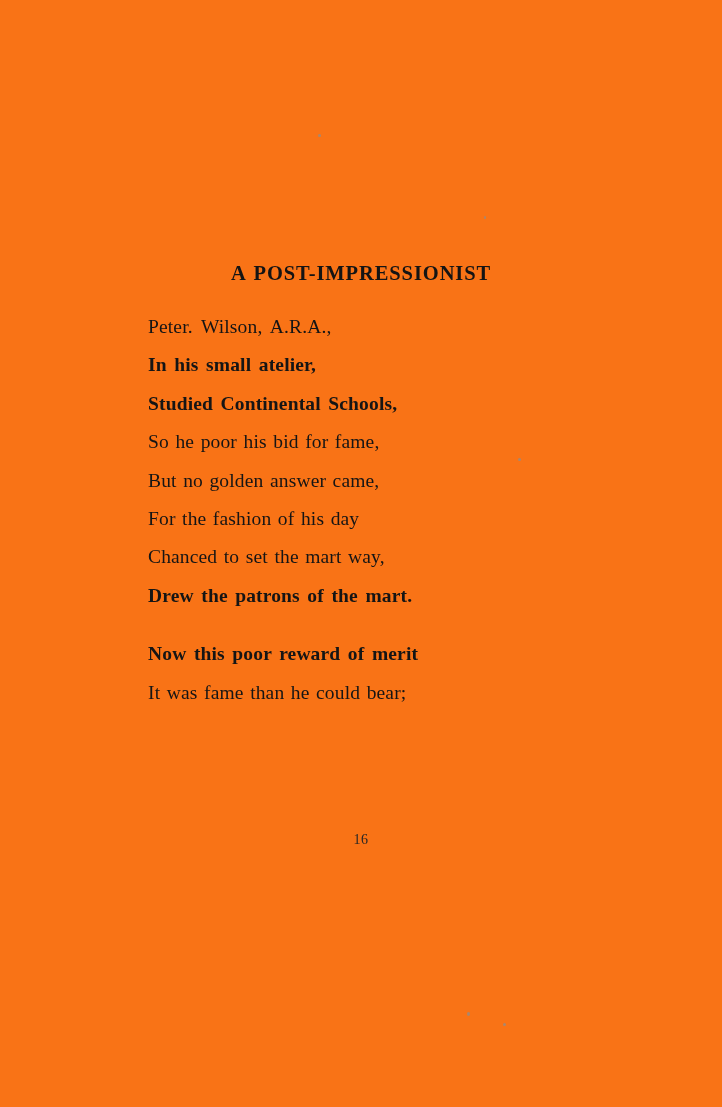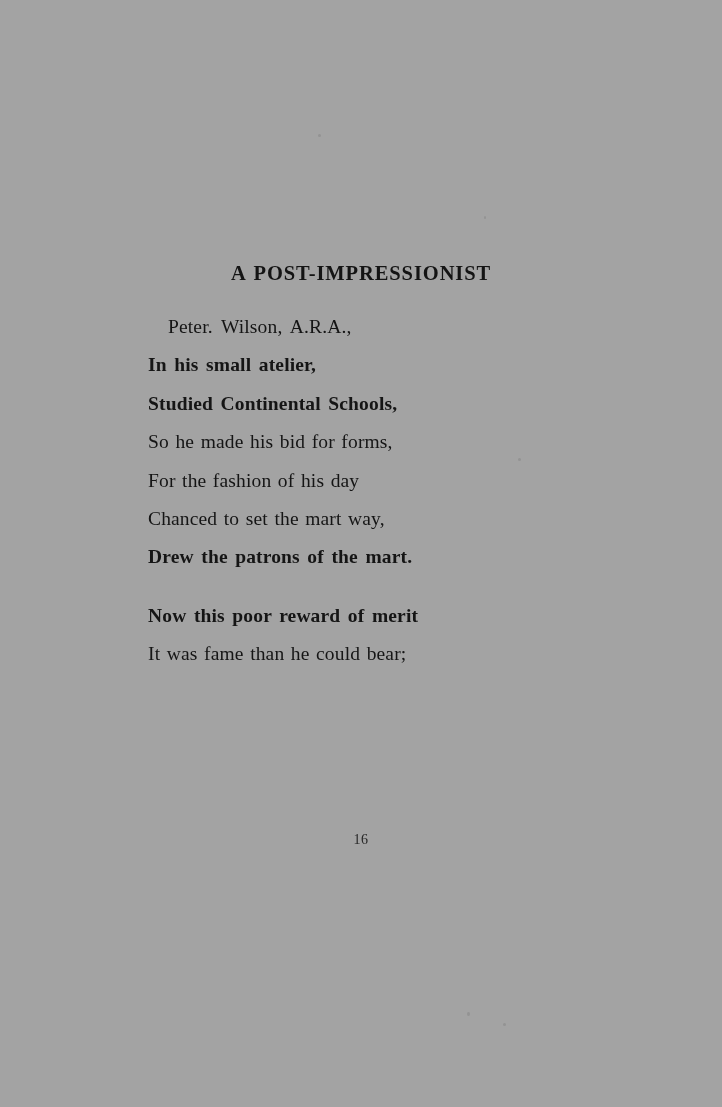--- a/index.html
+++ b/index.html
@@ -12,21 +12,21 @@
     height: 1107px;
     position: relative;
     font-family: "Liberation Serif", "DejaVu Serif", serif;
     color: #1a1a1a;
     overflow: hidden;
   }
 
   .page {
     position: absolute;
     inset: 0;
-    background: #a3a3a3;
+    background: #f97316;
   }
 
   
   .speck {
     position: absolute;
     background: #8d8d8d;
     border-radius: 50%;
     opacity: 0.75;
   }
   .speck.s1 { left: 318px; top: 134px; width: 3px; height: 3px; }
@@ -62,21 +62,21 @@
   }
 
   .line {
     font-size: 19.5px;
     line-height: 38.4px;
     white-space: nowrap;
     color: #151515;
     letter-spacing: 0.15px;
   }
   
-  .line.w1 { word-spacing: 3.5px; margin-left: 20px; }
+  .line.w1 { word-spacing: 3.5px; }
   .line.w2 { word-spacing: 2.5px; font-weight: bold; }
   .line.w3 { word-spacing: 1.5px; }
 
   .folio {
     position: absolute;
     left: 0;
     right: 0;
     top: 832px;
     text-align: center;
     font-size: 14px;
@@ -96,21 +96,22 @@
   <span class="speck s5"></span>
 
   <h1 class="poem-title">A POST-IMPRESSIONIST</h1>
 
   <div class="body-block">
 
     <div class="stanza">
       <div class="line w1">Peter. Wilson, A.R.A.,</div>
       <div class="line w2">In his small atelier,</div>
       <div class="line w2">Studied Continental Schools,</div>
-      <div class="line w3">So he made his bid for forms,</div>
+      <div class="line w3">So he poor his bid for fame,</div>
+      <div class="line w3">But no golden answer came,</div>
       <div class="line w3">For the fashion of his day</div>
       <div class="line w3">Chanced to set the mart way,</div>
       <div class="line w2">Drew the patrons of the mart.</div>
     </div>
 
     <div class="stanza">
       <div class="line w2">Now this poor reward of merit</div>
       <div class="line w3">It was fame than he could bear;</div>
     </div>
 

